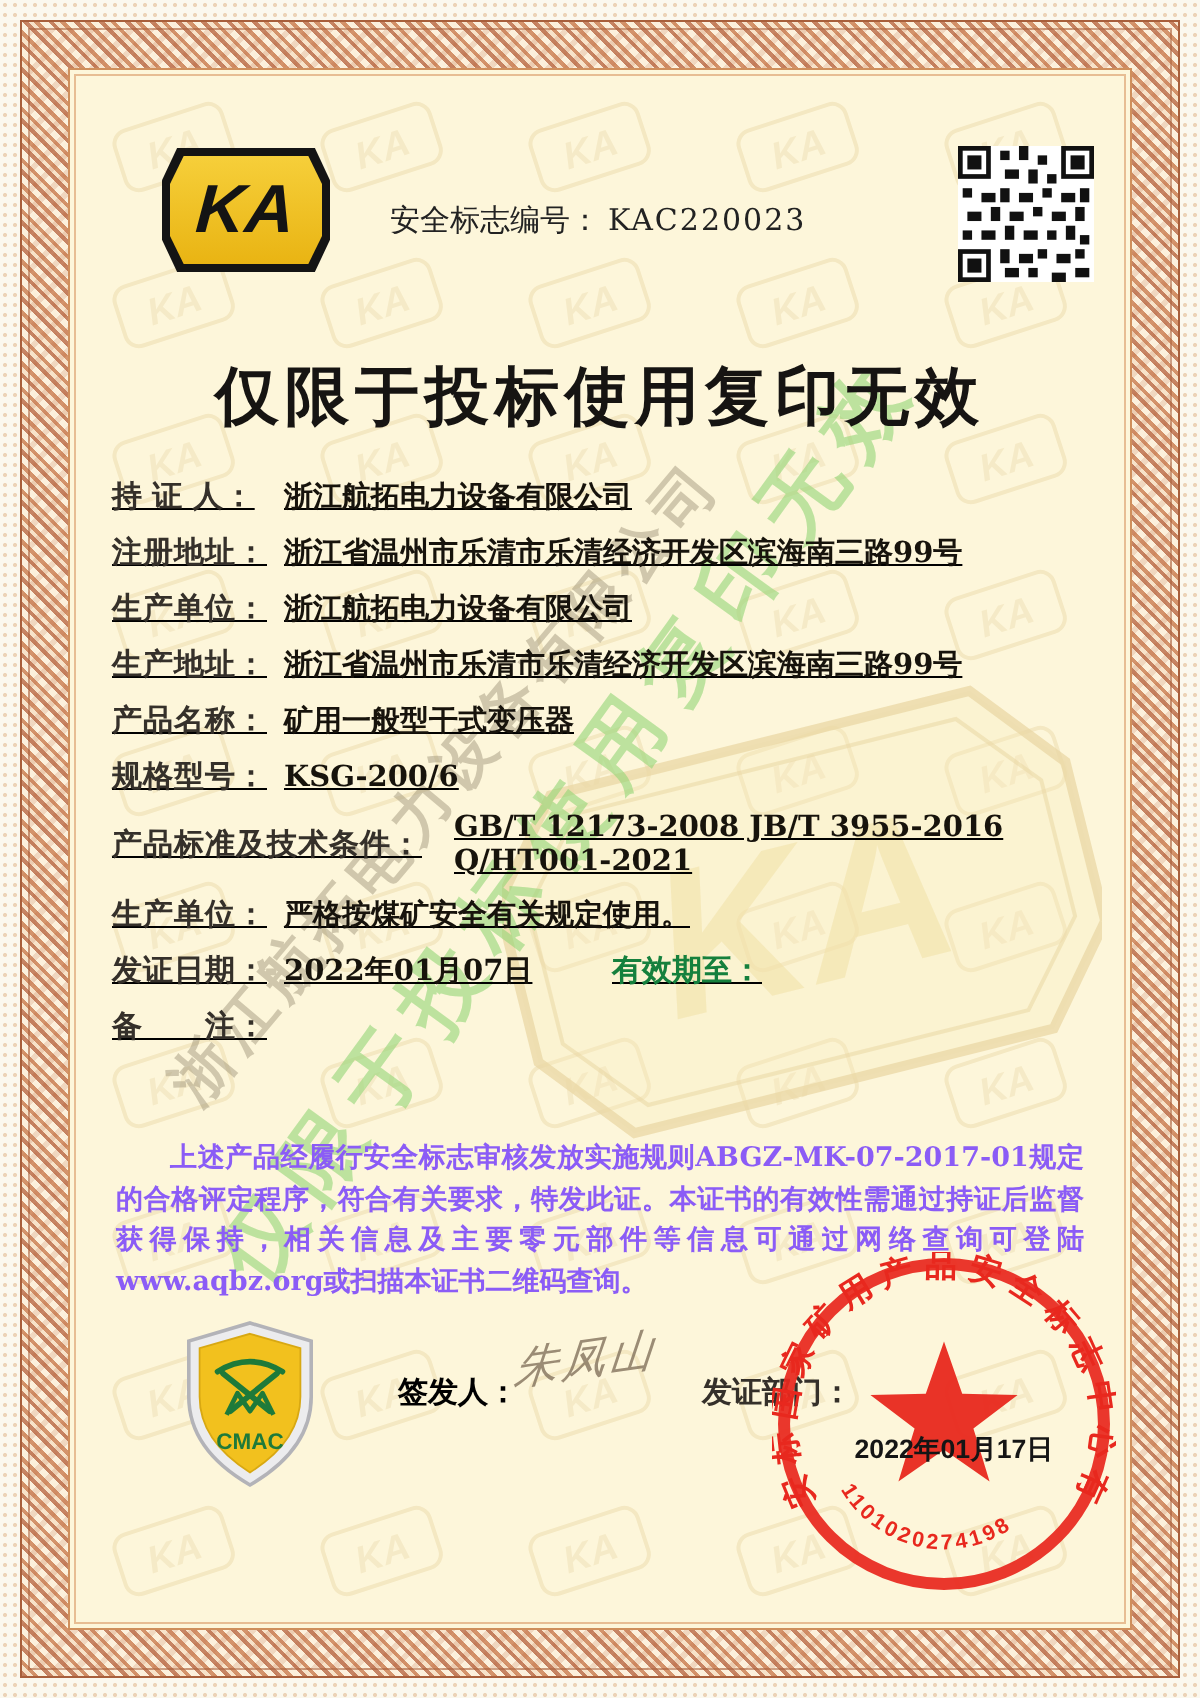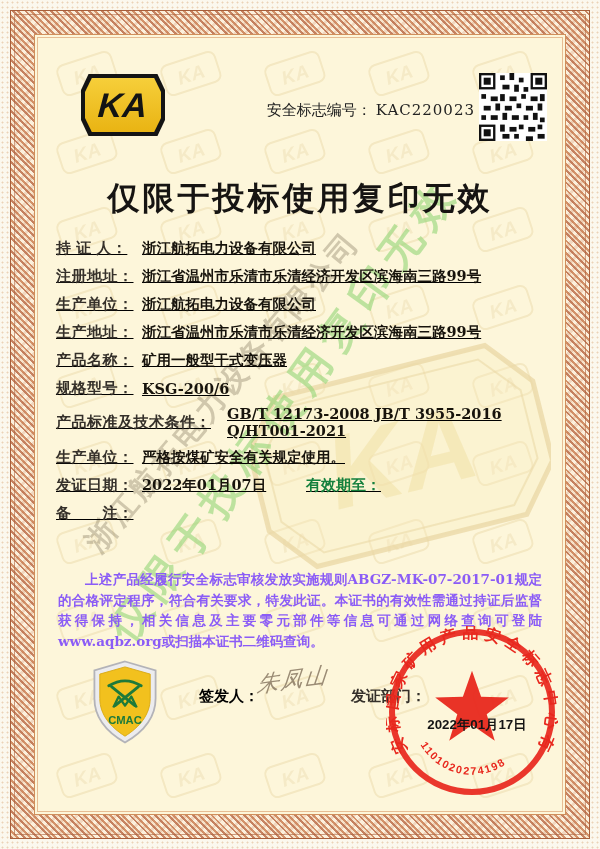--- a/index.html
+++ b/index.html
@@ -42,21 +42,21 @@
   
   .ka-badge{position:absolute;left:46px;top:39px;width:84px;height:62px;z-index:2;
     clip-path:polygon(9% 0%,91% 0%,100% 26%,100% 74%,91% 100%,9% 100%,0% 74%,0% 26%);
     background:#141414;}
   .ka-badge-inner{position:absolute;inset:4px;
     clip-path:polygon(9% 0%,91% 0%,100% 26%,100% 74%,91% 100%,9% 100%,0% 74%,0% 26%);
     background:linear-gradient(#f6cf3a,#e9b413);
     display:flex;align-items:center;justify-content:center;}
   .ka-text{font:900 34px "Liberation Sans",sans-serif;font-style:italic;color:#141414;
     transform:skewX(-4deg);letter-spacing:0;}
-  .cert-number{position:absolute;left:160px;top:66px;width:280px;text-align:right;z-index:2;
+  .cert-number{position:absolute;left:160px;top:66px;width:280px;text-align:left;z-index:2;
     font:15px "DejaVu Serif",serif;color:#222;}
   .cert-number .num-val{letter-spacing:1px;margin-left:4px;}
   .qr{position:absolute;left:444px;top:38px;width:68px;height:68px;z-index:2;}
   
   .title{position:absolute;left:0;top:142px;width:100%;text-align:center;z-index:2;
     font:bold 32px "DejaVu Serif",serif;color:#161412;letter-spacing:3px;}
   
   .fields{position:absolute;left:21px;right:21px;top:204px;z-index:2;}
   .field-row{display:flex;align-items:center;margin-bottom:9px;line-height:19px;text-decoration:underline;}
   .f-label{width:86px;flex:none;font:bold 15px "Liberation Sans",sans-serif;color:#35302a;letter-spacing:.5px;}

